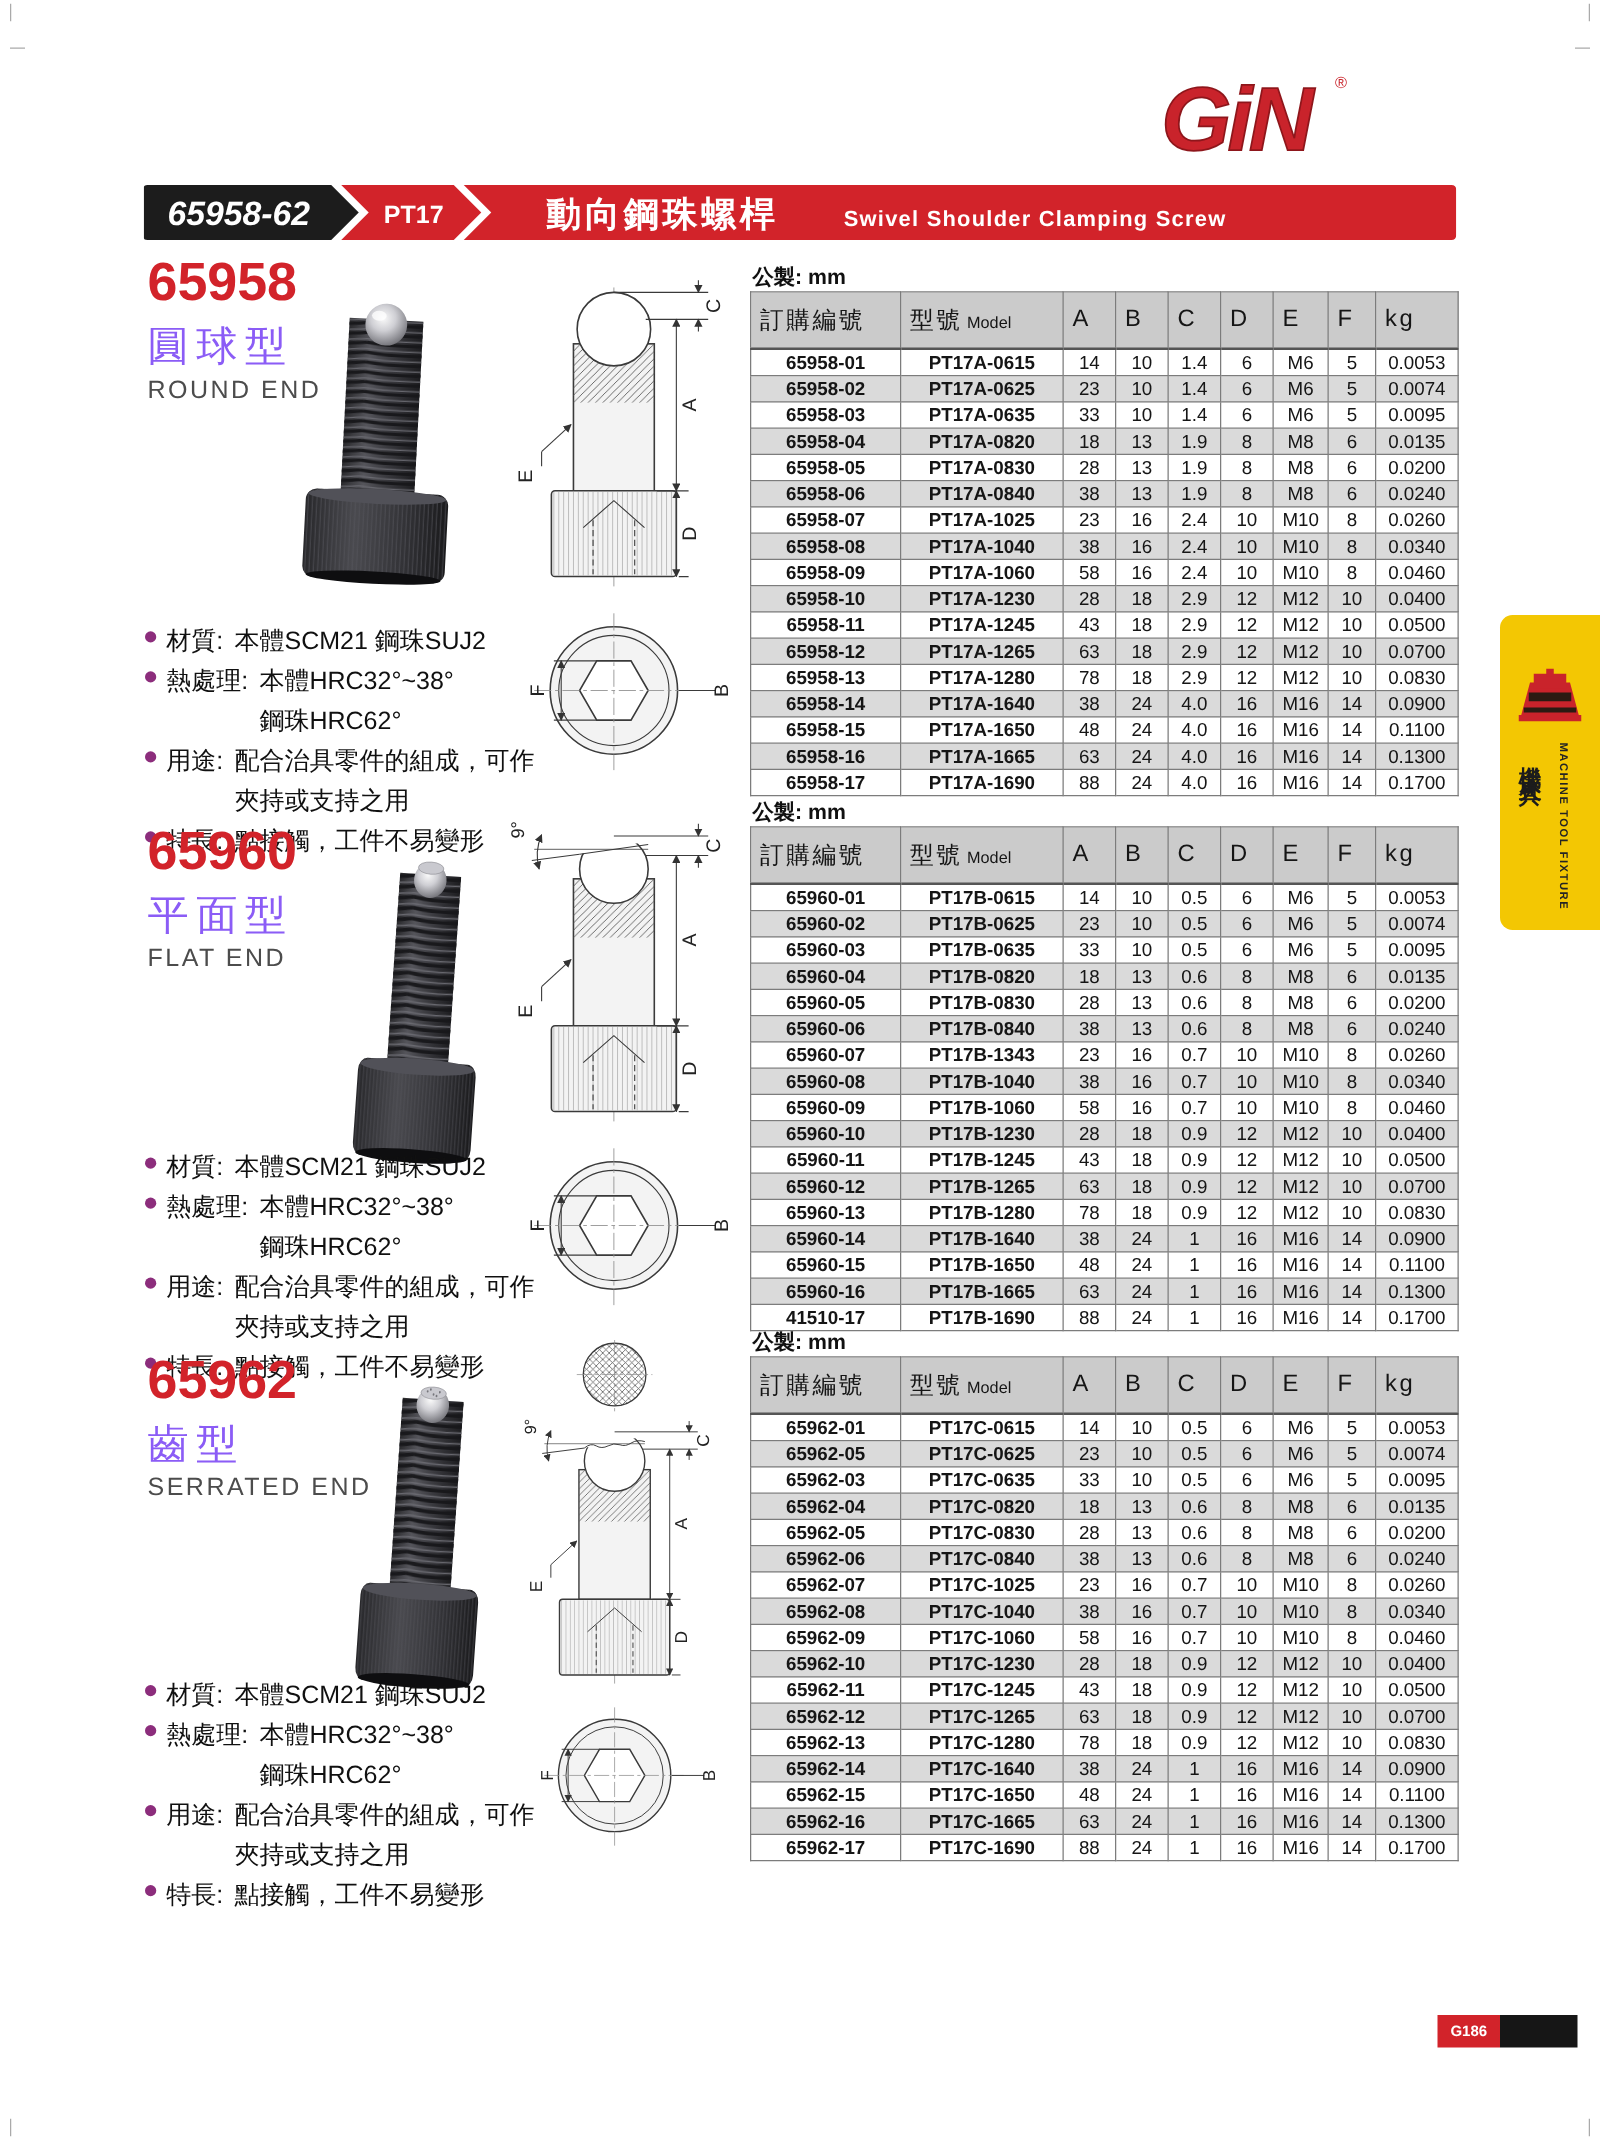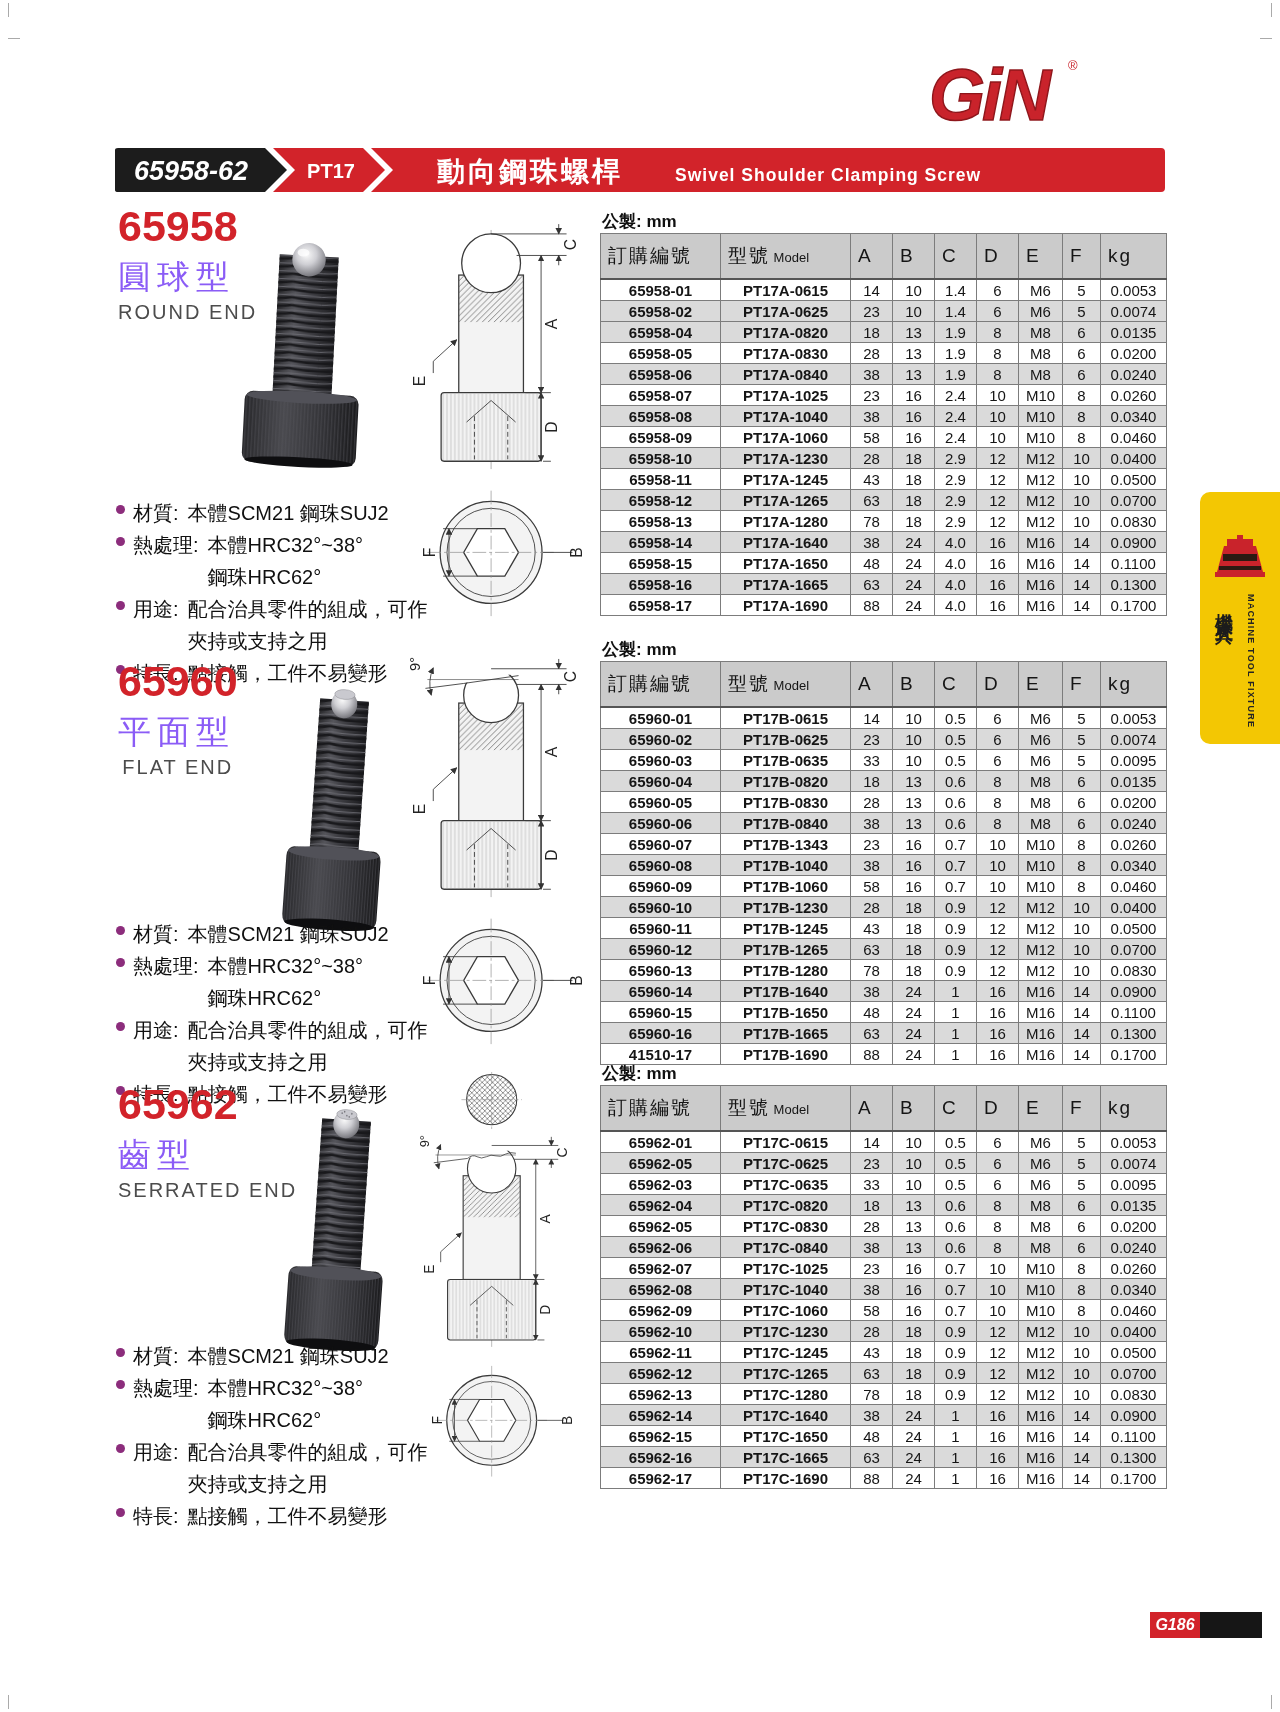--- a/index.html
+++ b/index.html
@@ -6,21 +6,21 @@
   .page{position:relative;width:1280px;height:1712px;background:#fff;overflow:hidden;
         font-family:"Liberation Sans",sans-serif;color:#111;border-radius:13px;}
   .abs{position:absolute;}
   
   .crop{position:absolute;background:#aaa;}
   
   .banner-txt{fill:#fff;}
   
   .prod-code{font-size:43px;font-weight:bold;color:#d2232a;line-height:1;}
   .prod-zh{font-size:33px;color:#8b5cf6;letter-spacing:6px;line-height:1;margin-top:12px;}
-  .prod-en{font-size:20px;color:#4c4c4c;letter-spacing:2px;line-height:1;margin-top:9px;text-align:center;}
+  .prod-en{font-size:20px;color:#4c4c4c;letter-spacing:2px;line-height:1;margin-top:9px;}
   
   .specs{width:320px;}
   .spec{display:flex;align-items:flex-start;font-size:20px;line-height:1.6;color:#101010;}
   .bullet{width:9px;height:9px;border-radius:50%;background:#8c2d7c;margin:8px 8px 0 0;flex:none;}
   .spec-label{margin-right:9px;white-space:nowrap;}
   .spec-lines{display:flex;flex-direction:column;}
   
   .unit-label{font-size:17px;color:#101010;font-weight:bold;}
   table.spec-table{border-collapse:collapse;table-layout:fixed;background:#fff;}
   table.spec-table th{background:#cbcbcb;border:1px solid #7c7c7c;border-bottom:2px solid #555;
@@ -42,21 +42,21 @@
   .angtext{font-family:"Liberation Sans",sans-serif;font-size:15px;fill:#222;}
   
   .side-tab{left:1200px;top:492px;width:80px;height:252px;background:#f3c703;
       border-radius:10px 0 0 10px;}
   .tab-zh{position:absolute;left:12px;top:106px;writing-mode:vertical-rl;font-size:18px;
       font-weight:bold;color:#1c1c1c;letter-spacing:5px;}
   .tab-en{position:absolute;left:46px;top:102px;writing-mode:vertical-rl;font-size:9px;
       color:#242424;letter-spacing:1.2px;font-weight:bold;}
   
   .badge-red{left:1150px;top:1612px;width:50px;height:26px;background:#d2232a;color:#fff;
-      font-weight:bold;font-style:italic;font-size:16px;display:flex;align-items:center;justify-content:center;}
+      font-weight:bold;font-size:12px;display:flex;align-items:center;justify-content:center;}
   .badge-black{left:1200px;top:1612px;width:62px;height:26px;background:#161616;}
 </style>
 </head>
 <body>
 
 <svg width="0" height="0" style="position:absolute">
   <defs>
     <pattern id="hatch" width="6" height="6" patternUnits="userSpaceOnUse">
       <path d="M0,6 L6,0" stroke="#555" stroke-width="0.7"></path>
     </pattern>
@@ -460,20 +460,31 @@
           <td class="b">65958-02</td>
           <td class="b">PT17A-0625</td>
           <td>23</td>
           <td>10</td>
           <td>1.4</td>
           <td>6</td>
           <td>M6</td>
           <td>5</td>
           <td>0.0074</td>
         </tr>
+        <tr>
+          <td class="b">65958-03</td>
+          <td class="b">PT17A-0635</td>
+          <td>33</td>
+          <td>10</td>
+          <td>1.4</td>
+          <td>6</td>
+          <td>M6</td>
+          <td>5</td>
+          <td>0.0095</td>
+        </tr>
         <tr class="alt">
           <td class="b">65958-04</td>
           <td class="b">PT17A-0820</td>
           <td>18</td>
           <td>13</td>
           <td>1.9</td>
           <td>8</td>
           <td>M8</td>
           <td>6</td>
           <td>0.0135</td>

